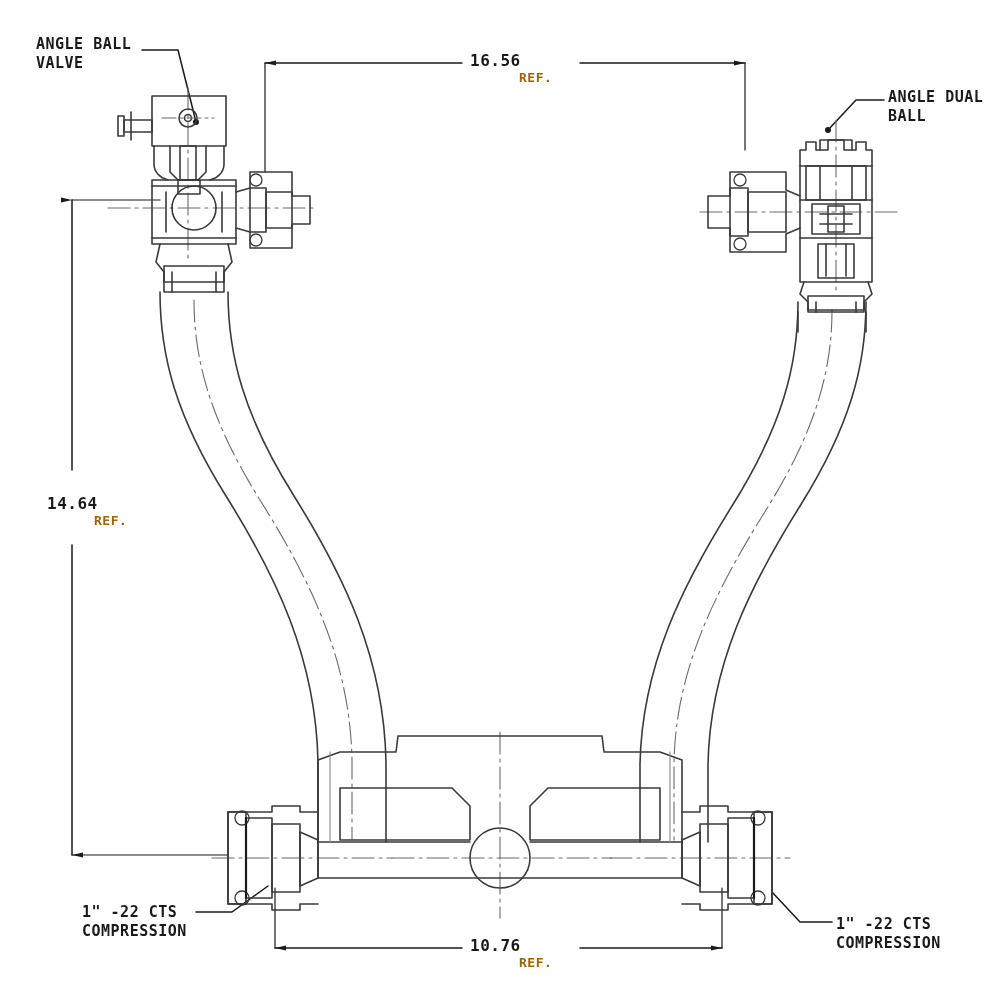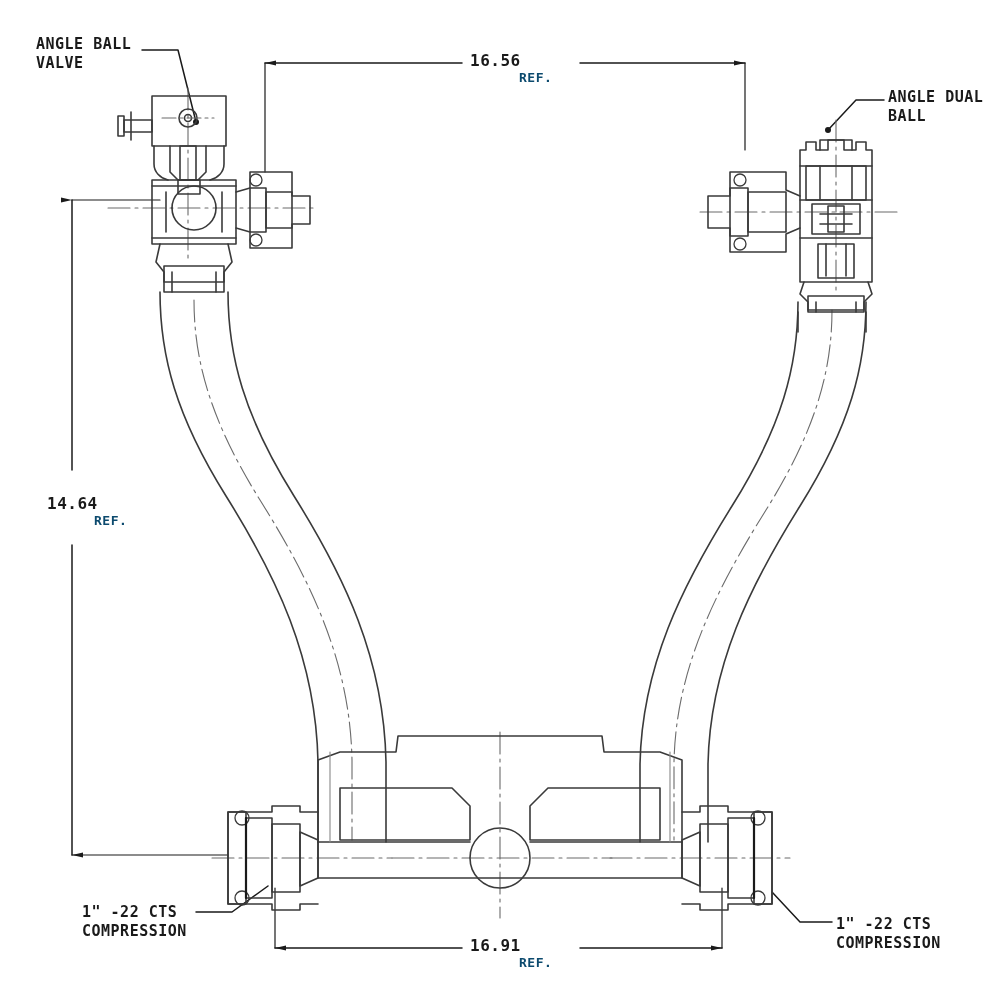--- a/index.html
+++ b/index.html
@@ -36,21 +36,21 @@
     position: absolute;
     color: #1a1a1a;
     font-family: "DejaVu Sans Mono", "Liberation Mono", monospace;
     font-size: 16px;
     letter-spacing: 0.5px;
     white-space: pre;
     font-weight: 600;
   }
   .reftext {
     position: absolute;
-    color: #0c4a6e;
+    color: #a16207;
     font-family: "DejaVu Sans Mono", "Liberation Mono", monospace;
     font-size: 13px;
     letter-spacing: 0.5px;
     white-space: pre;
     font-weight: 600;
   }
   .lbl-angle-ball { left: 36px; top: 35px; }
   .lbl-angle-dual { left: 888px; top: 88px; }
   .lbl-comp-left  { left: 82px;  top: 903px; }
   .lbl-comp-right { left: 836px; top: 915px; }
@@ -247,16 +247,16 @@
   <div class="anno lbl-comp-left"><span>1" -22 CTS</span><br><span>COMPRESSION</span></div>
 
   <div class="anno lbl-comp-right"><span>1" -22 CTS</span><br><span>COMPRESSION</span></div>
 
   <div class="dimtext dim-top">16.56</div>
   <div class="reftext ref-top">REF.</div>
 
   <div class="dimtext dim-left">14.64</div>
   <div class="reftext ref-left">REF.</div>
 
-  <div class="dimtext dim-bot">16.91</div>
+  <div class="dimtext dim-bot">10.76</div>
   <div class="reftext ref-bot">REF.</div>
 
 </div>
 
 </body></html>

